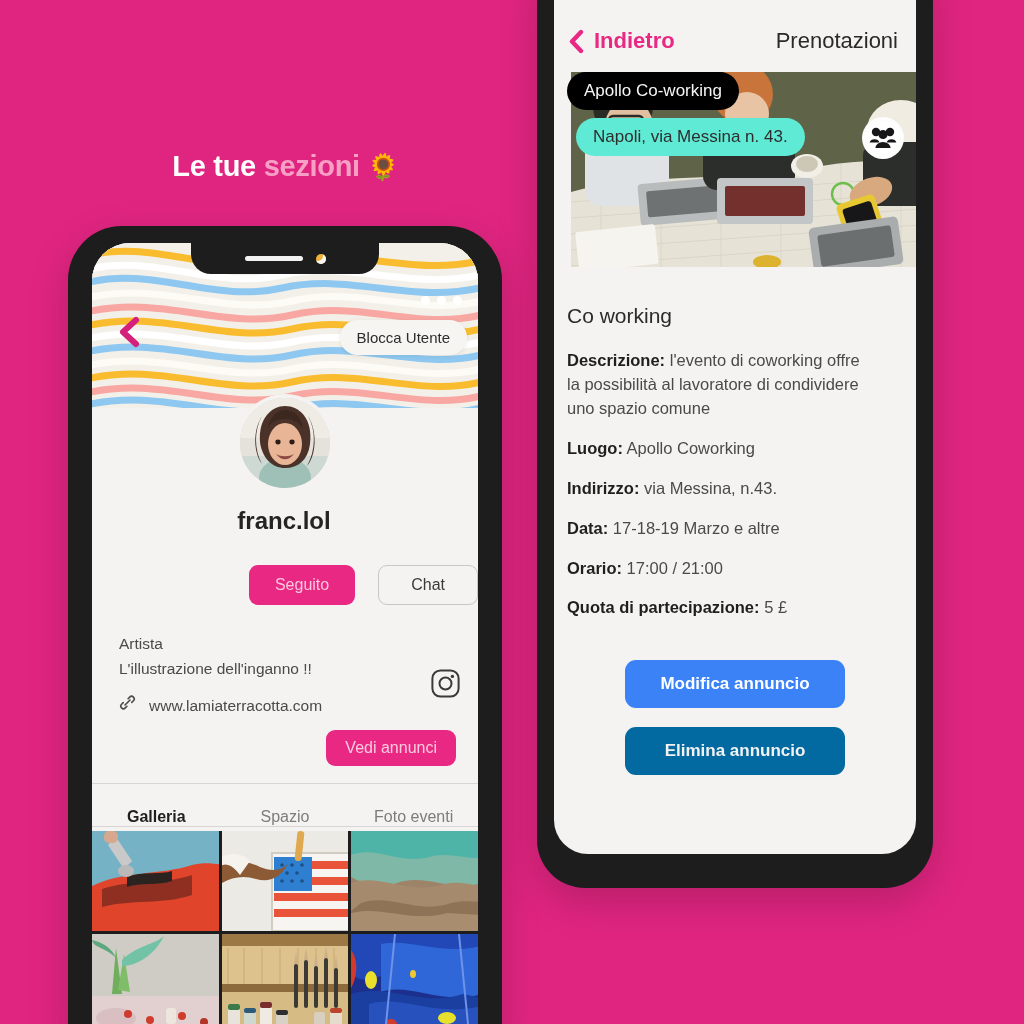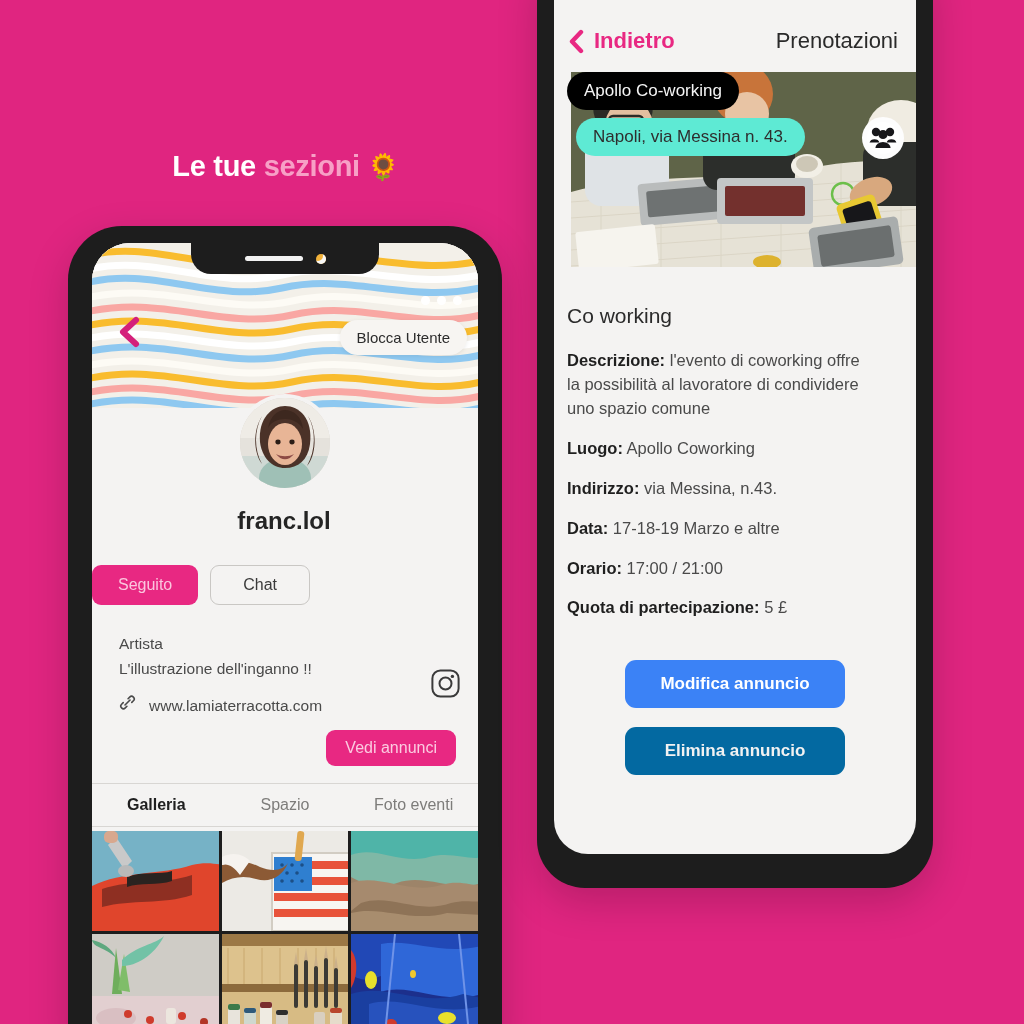--- a/index.html
+++ b/index.html
@@ -154,22 +154,22 @@
     font-size: 24px;
     font-weight: bold;
     color: #242424;
   }
 
   #action-row {
     position: absolute;
     left: 0; top: 322px;
     width: 386px;
     display: flex;
-    justify-content: flex-start;
-    gap: 12px;
+    justify-content: flex-end;
+    gap: 23px;
   }
   .btn-follow {
     padding: 10px 26px;
     background: #e82882;
     color: #fbc6de;
     border: none;
     border-radius: 9px;
     font-size: 16px;
     font-family: "Liberation Sans", sans-serif;
     cursor: pointer;
@@ -218,21 +218,21 @@
     cursor: pointer;
   }
 
   
   #tabs {
     position: absolute;
     left: 0; top: 540px;
     width: 386px;
     height: 44px;
     display: flex;
-    align-items: center;
+    align-items: flex-end;
     border-top: 1px solid #d8d6d3;
     border-bottom: 1px solid #d8d6d3;
   }
   #tabs .tab {
     flex: 1;
     text-align: center;
     font-size: 16px;
     color: #7d7c7a;
     cursor: pointer;
   }

